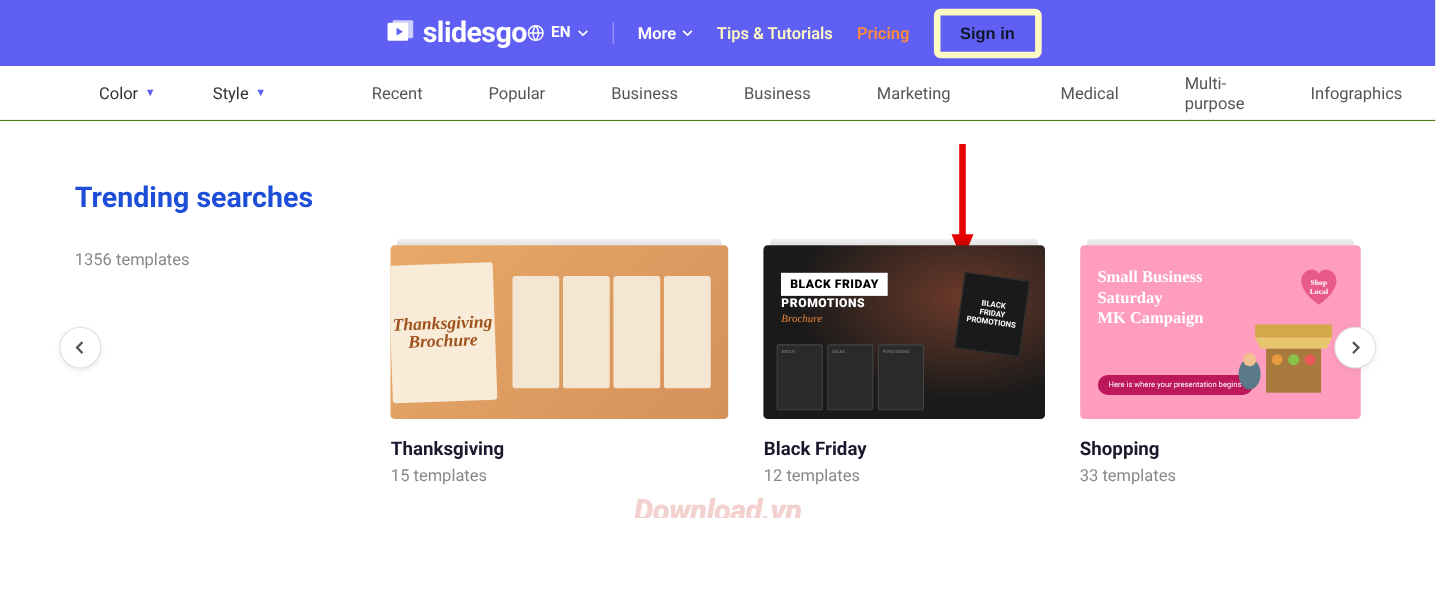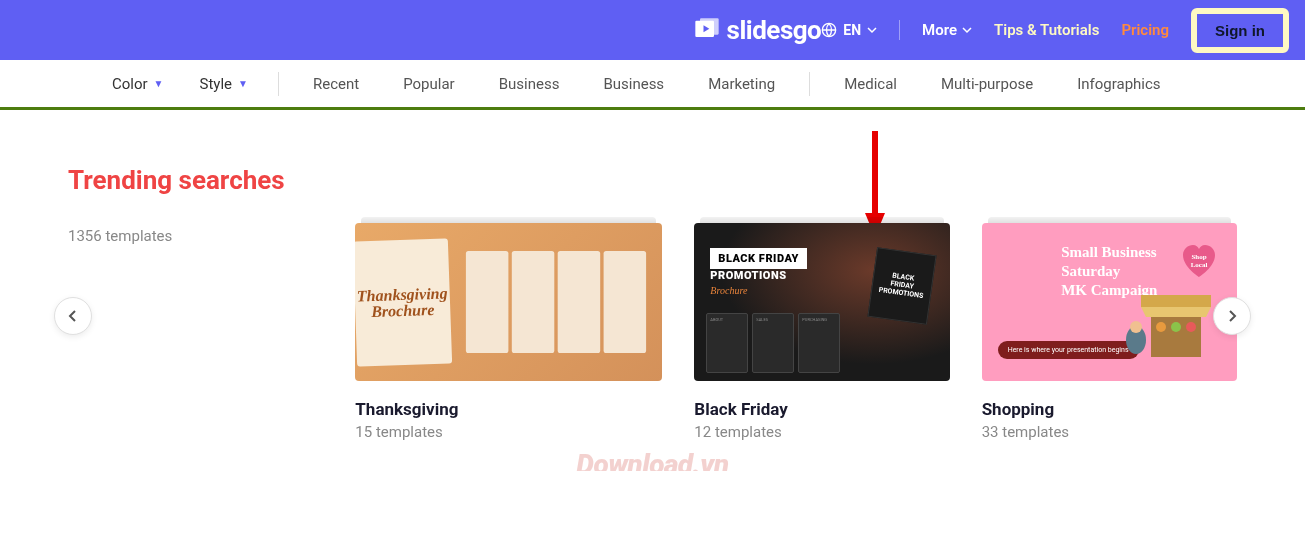--- a/index.html
+++ b/index.html
@@ -1,37 +1,37 @@
 <!DOCTYPE html>
 <html><head>
   <meta charset="utf-8">
   <style>
     * { margin: 0; padding: 0; box-sizing: border-box; }
     body { font-family: -apple-system, BlinkMacSystemFont, 'Segoe UI', Roboto, sans-serif; background: #fff; }
     
-    .header { background: #5f5ff3; height: 60px; display: flex; align-items: center; justify-content: flex-end; padding: 0 16px 0 8px; }
+    .header { background: #5f5ff3; height: 60px; display: flex; align-items: center; justify-content: center; padding: 0 16px 0 8px; }
     .logo { display: flex; align-items: center; gap: 6px; color: #fff; }
     .logo-icon { width: 28px; height: 28px; }
     .logo-text { font-size: 26px; font-weight: 700; letter-spacing: -0.5px; }
     .header-right { display: flex; align-items: center; gap: 22px; }
     .lang { display: flex; align-items: center; gap: 6px; color: #fff; font-size: 14px; font-weight: 700; cursor: pointer; }
     .divider { width: 1px; height: 20px; background: rgba(255,255,255,0.4); }
     .more { display: flex; align-items: center; gap: 5px; color: #fff; font-size: 15px; font-weight: 600; cursor: pointer; }
     .nav-link { color: #fef9c3; font-size: 15px; font-weight: 600; cursor: pointer; }
     .nav-link.pricing { color: #ff8a3d; }
     .signin { border: 6px solid #fef9c3; color: #0f172a; padding: 8px 18px; border-radius: 6px; font-size: 15px; font-weight: 700; cursor: pointer; background: transparent; }
     
-    .subnav { height: 50px; border-bottom: 3px solid #4d7c0f; display: flex; align-items: center; padding: 0 94px; gap: 0; }
+    .subnav { height: 50px; border-bottom: 1px solid #4d7c0f; display: flex; align-items: center; padding: 0 72px; gap: 16px; }
     .filter { display: flex; align-items: center; gap: 6px; color: #333; font-size: 15px; padding: 0 18px; cursor: pointer; }
     .filter-caret { color: #5f5ff3; font-size: 10px; }
     .vdivider { width: 1px; height: 24px; background: #ddd; margin: 0 12px; }
     .cat { color: #555; font-size: 15px; padding: 0 22px; cursor: pointer; }
     
     .content { padding: 55px 68px 30px; position: relative; }
-    .section-title { font-size: 26px; font-weight: 700; color: #ef4444; margin-bottom: 28px; }
+    .section-title { font-size: 26px; font-weight: 700; color: #1d4ed8; margin-bottom: 28px; }
     
     .cards-wrapper { position: relative; }
     .cards { display: flex; gap: 32px; }
     .card { flex: 1; cursor: pointer; }
     .card-stack { position: relative; height: 158px; }
     .card-stack::before { content:''; position:absolute; top:-6px; left:6px; right:6px; height:6px; background:linear-gradient(to bottom, rgba(0,0,0,0.05), rgba(0,0,0,0.12)); border-radius:4px 4px 0 0; }
     .card-img { width: 100%; height: 158px; border-radius: 4px; overflow: hidden; position: relative; }
     .card-title { font-size: 17px; font-weight: 700; color: #1a1a2e; margin-top: 18px; }
     .card-sub { font-size: 15px; color: #888; margin-top: 4px; }
     
@@ -57,24 +57,24 @@
     
     .c3 { background: radial-gradient(ellipse at 70% 30%, #6b3a2a 0%, #1a1a1a 60%); display:flex; align-items:center; justify-content:center; position:relative; }
     .c3-banner { position:absolute; left:16px; top:25px; background:#fff; color:#000; font-size:11px; font-weight:900; padding:4px 8px; letter-spacing:0.5px; }
     .c3-banner2 { position:absolute; left:16px; top:46px; color:#fff; font-size:11px; font-weight:900; letter-spacing:0.5px; }
     .c3-sub { position:absolute; left:16px; top:62px; color:#e8833a; font-size:10px; font-style:italic; font-family:cursive; }
     .c3-phones { position:absolute; left:12px; bottom:8px; display:flex; gap:4px; }
     .c3-ph { width:42px; height:60px; background:#2a2a2a; border:1px solid #444; border-radius:2px; font-size:4px; color:#888; padding:3px; }
     .c3-side { position:absolute; right:18px; top:28px; width:60px; height:70px; background:#1a1a1a; border:1px solid #333; transform:rotate(8deg); display:flex; flex-direction:column; align-items:center; justify-content:center; color:#fff; font-size:7px; font-weight:700; line-height:1.1; }
     
     
-    .c4 { background:#ff9dbf; display:flex; align-items:flex-start; padding:20px 16px; position:relative; color:#fff;justify-content:center; }
+    .c4 { background:#ff9dbf; display:flex; align-items:flex-start; padding:20px 16px; position:relative; color:#fff; }
     .c4-t { font-size:15px; font-weight:700; line-height:1.25; font-family:cursive; }
     .c4-badge { position:absolute; right:16px; top:14px; width:44px; height:44px; }
-    .c4-btn { position:absolute; left:16px; bottom:22px; background:#7f1d1d; color:#fff; font-size:7px; padding:5px 10px; border-radius:10px; }
+    .c4-btn { position:absolute; left:16px; bottom:22px; background:#be185d; color:#fff; font-size:7px; padding:5px 10px; border-radius:10px; }
     .c4-stand { position:absolute; right:16px; bottom:8px; width:100px; height:88px; }
     
     .red-arrow { position:absolute; left:795px; top:-92px; pointer-events:none; }
     
     .watermark { position:absolute; bottom:-10px; left:50%; transform:translateX(-50%); font-size:28px; font-weight:900; font-style:italic; color:#e8a5a0; opacity:0.5; letter-spacing:-0.5px; }
   </style>
 </head>
 <body>
 
 <div class="header">

